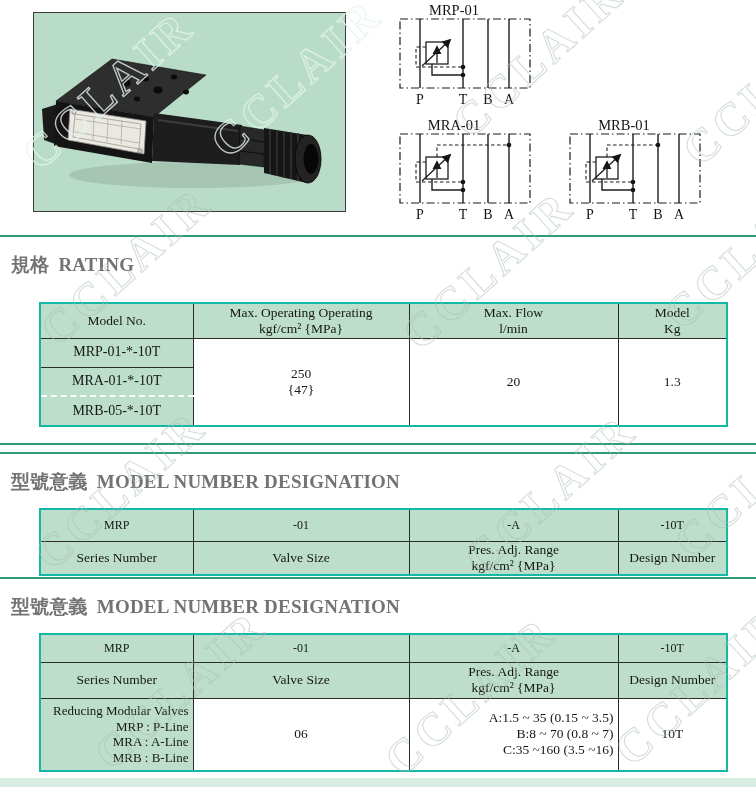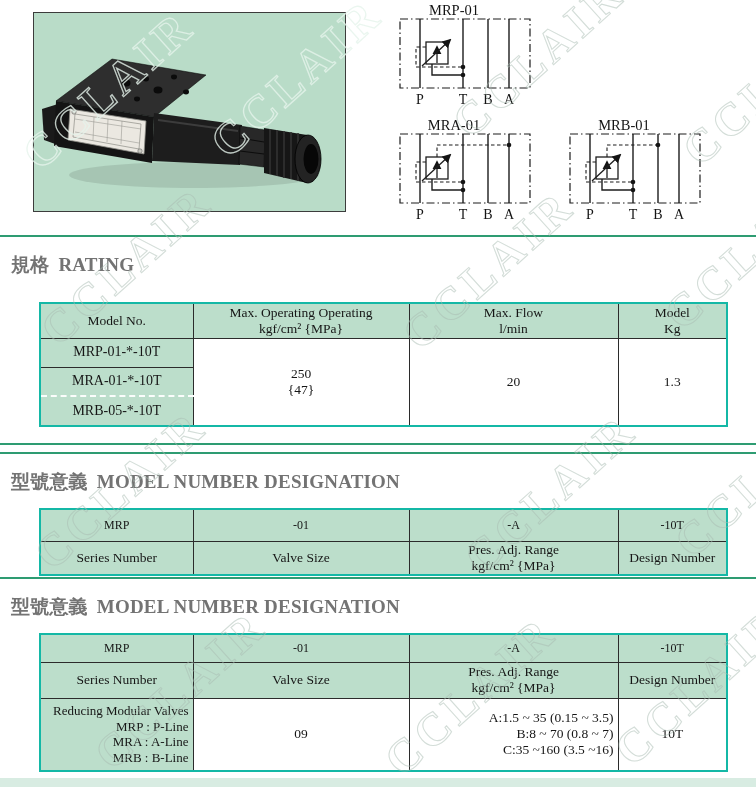--- a/index.html
+++ b/index.html
@@ -273,21 +273,21 @@
     </td>
     <td class="g"><span>Design Number</span></td>
   </tr>
   <tr style="height:73px">
     <td class="g series-cell">
       <div>Reducing Modular Valves</div>
       <div>MRP : P-Line</div>
       <div>MRA : A-Line</div>
       <div>MRB : B-Line</div>
     </td>
-    <td><span>09</span></td>
+    <td><span>06</span></td>
     <td class="range-cell">
       <div>A:1.5 ~ 35  (0.15 ~ 3.5)</div>
       <div>B:8 ~ 70  (0.8 ~ 7)</div>
       <div>C:35 ~160  (3.5 ~16)</div>
     </td>
     <td><span>10T</span></td>
   </tr>
 </tbody>
   </table>
 

